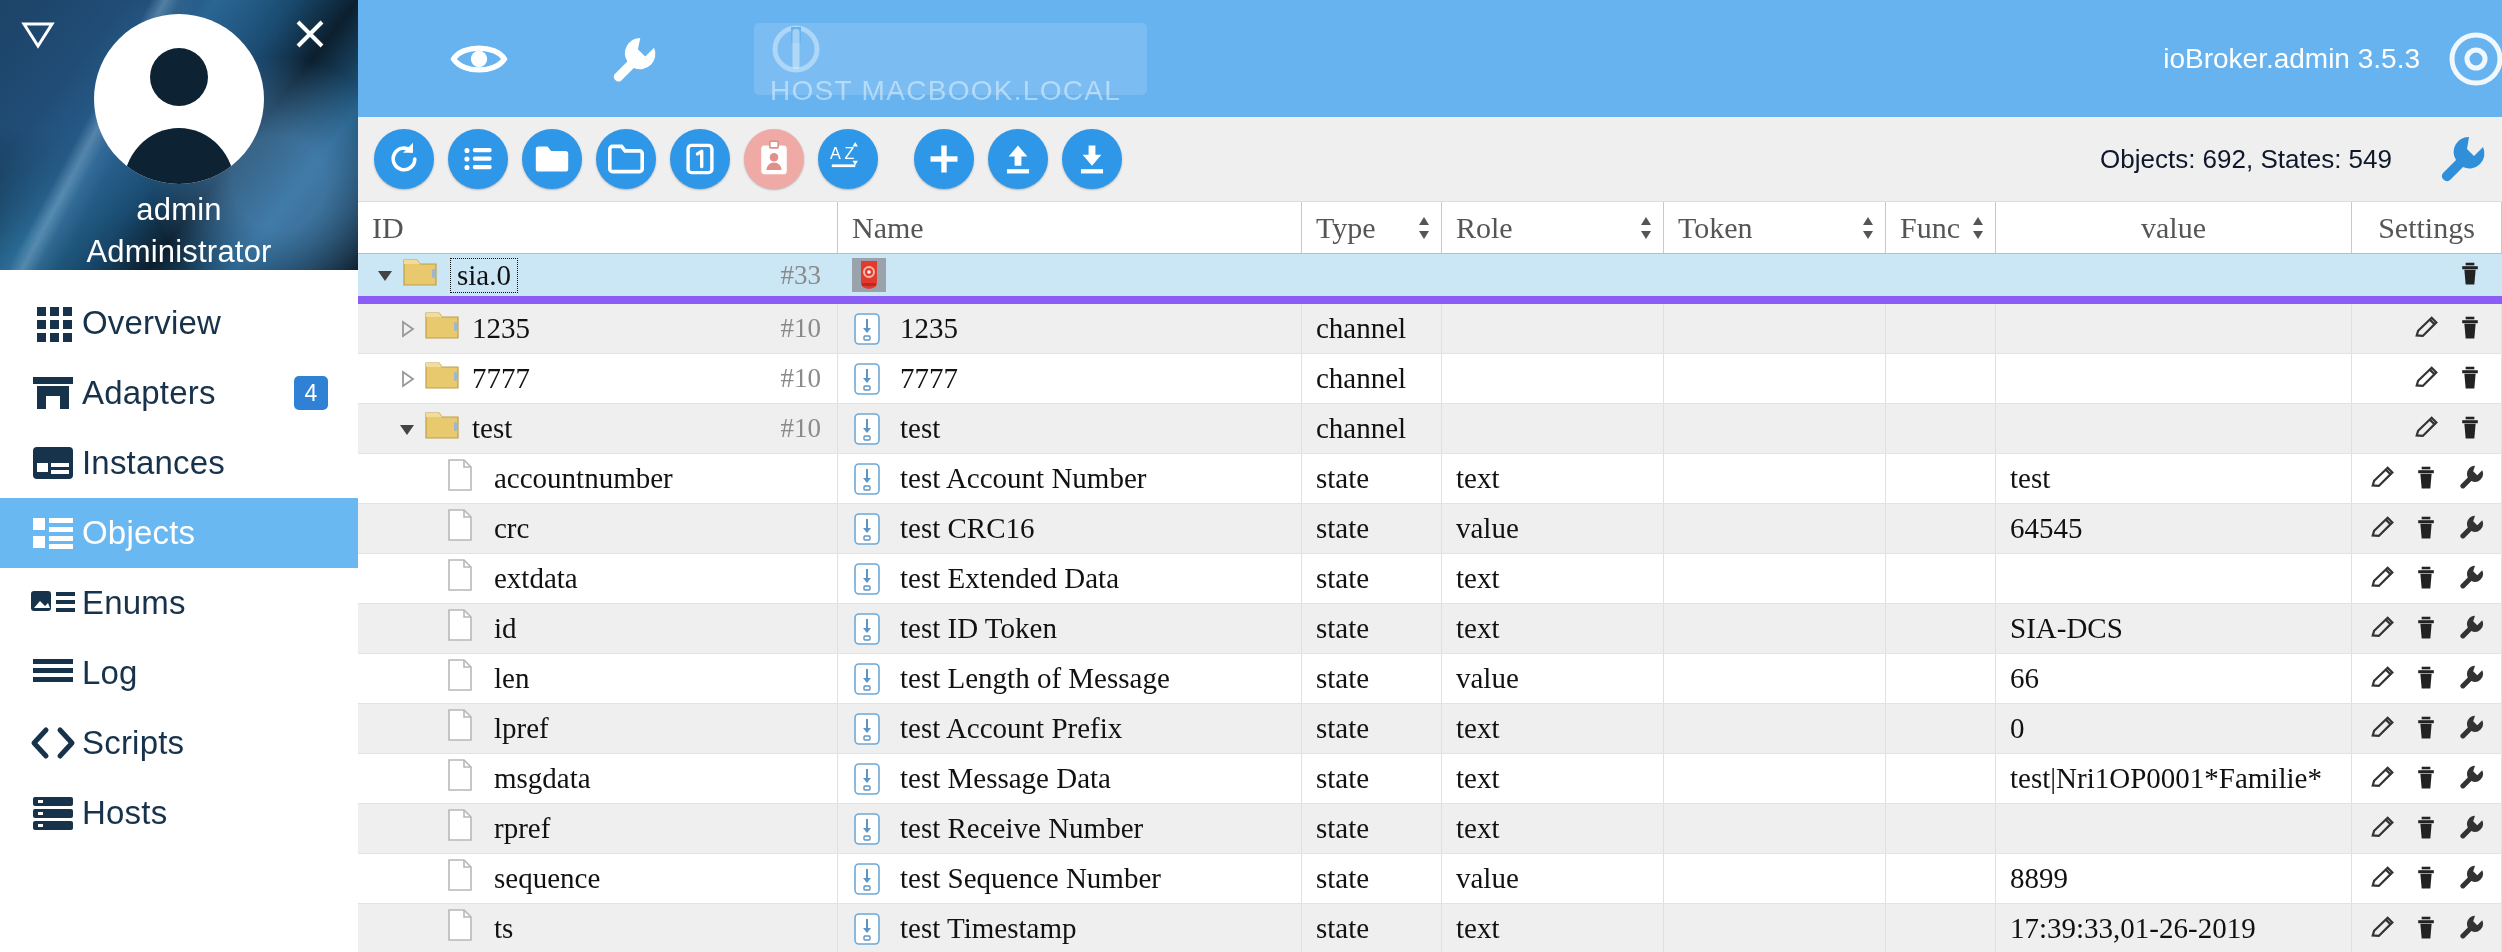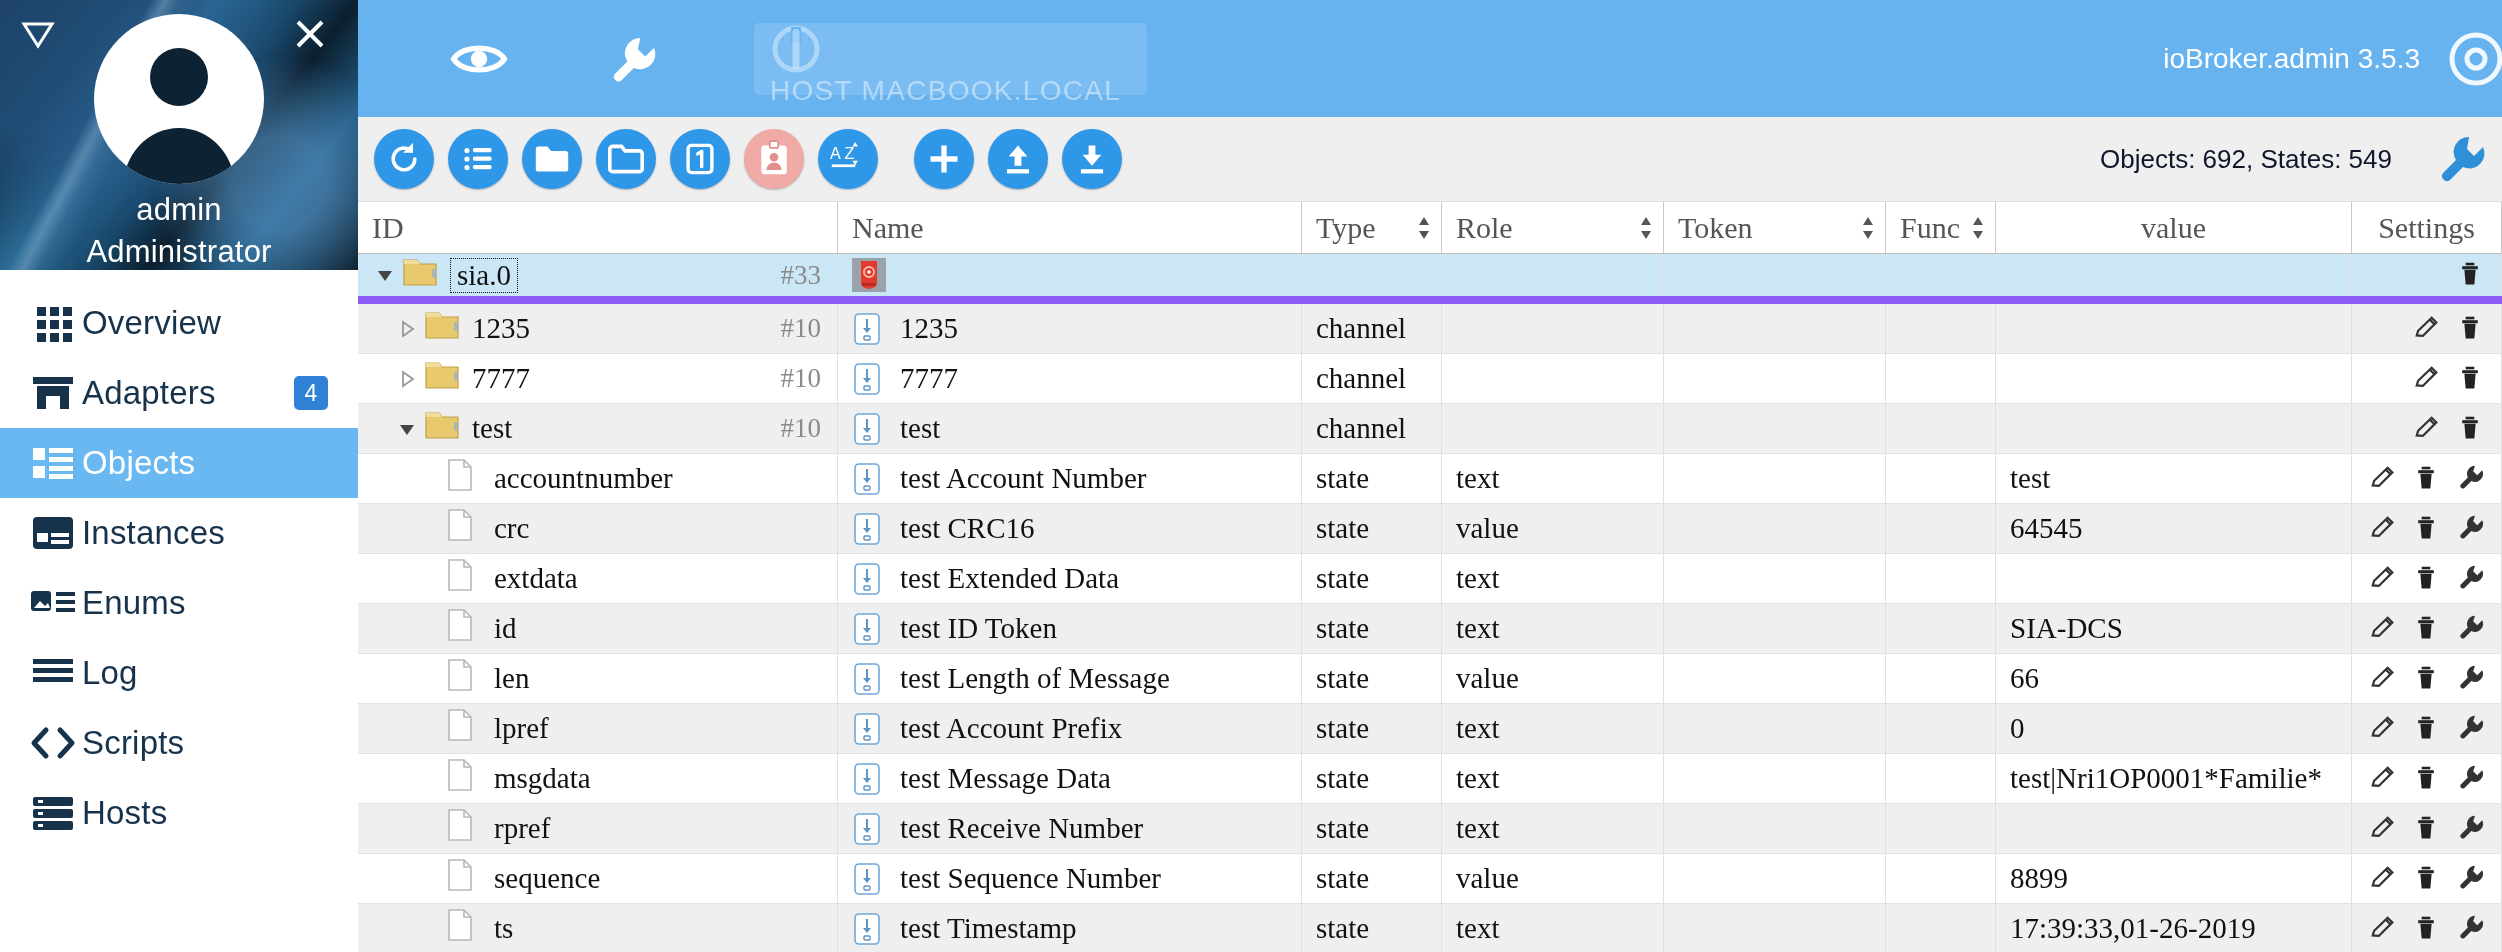--- a/index.html
+++ b/index.html
@@ -160,46 +160,46 @@
         <div class="sb-item">
           <span class="sb-ico">
             <svg viewBox="0 0 44 40" width="44" height="40">
         <rect x="2" y="4" width="40" height="7" fill="#17324b"></rect>
         <path d="M6 13 h32 v23 h-9 v-13 h-14 v13 h-9 z" fill="#17324b"></path>
             </svg>
           </span>
           <span class="sb-lbl">Adapters</span>
           <span class="sb-badge">4</span>
         </div>
+        <div class="sb-item">
+          <span class="sb-ico">
+            <svg viewBox="0 0 44 36" width="44" height="36">
+        <rect x="2" y="2" width="40" height="32" rx="4" fill="#17324b"></rect>
+        <rect x="6" y="18" width="11" height="9" fill="#fff"></rect>
+        <rect x="20" y="18" width="18" height="4" fill="#fff"></rect>
+        <rect x="20" y="25" width="18" height="4" fill="#fff"></rect>
+            </svg>
+          </span>
+          <span class="sb-lbl">Instances</span>
+        </div>
         <div class="sb-item active">
           <span class="sb-ico">
             <svg viewBox="0 0 44 36" width="44" height="36">
         <rect x="2" y="3" width="12" height="12" fill="#ffffff"></rect>
         <rect x="2" y="21" width="12" height="12" fill="#ffffff"></rect>
         <rect x="18" y="3" width="24" height="5" fill="#ffffff"></rect>
         <rect x="18" y="12" width="24" height="5" fill="#ffffff"></rect>
         <rect x="18" y="21" width="24" height="5" fill="#ffffff"></rect>
         <rect x="18" y="29" width="24" height="5" fill="#ffffff"></rect>
             </svg>
           </span>
           <span class="sb-lbl">Objects</span>
         </div>
         <div class="sb-item">
           <span class="sb-ico">
-            <svg viewBox="0 0 44 36" width="44" height="36">
-        <rect x="2" y="2" width="40" height="32" rx="4" fill="#17324b"></rect>
-        <rect x="6" y="18" width="11" height="9" fill="#fff"></rect>
-        <rect x="20" y="18" width="18" height="4" fill="#fff"></rect>
-        <rect x="20" y="25" width="18" height="4" fill="#fff"></rect>
-            </svg>
-          </span>
-          <span class="sb-lbl">Instances</span>
-        </div>
-        <div class="sb-item">
-          <span class="sb-ico">
             <svg viewBox="0 0 46 34" width="46" height="34">
         <rect x="1" y="5" width="20" height="20" rx="3" fill="#17324b"></rect>
         <path d="M4 22 l6 -7 l5 5 l3 -3 l2 5 z" fill="#fff"></path>
         <rect x="26" y="6" width="19" height="4" fill="#17324b"></rect>
         <rect x="26" y="14" width="19" height="4" fill="#17324b"></rect>
         <rect x="26" y="22" width="19" height="4" fill="#17324b"></rect>
             </svg>
           </span>
           <span class="sb-lbl">Enums</span>
         </div>

